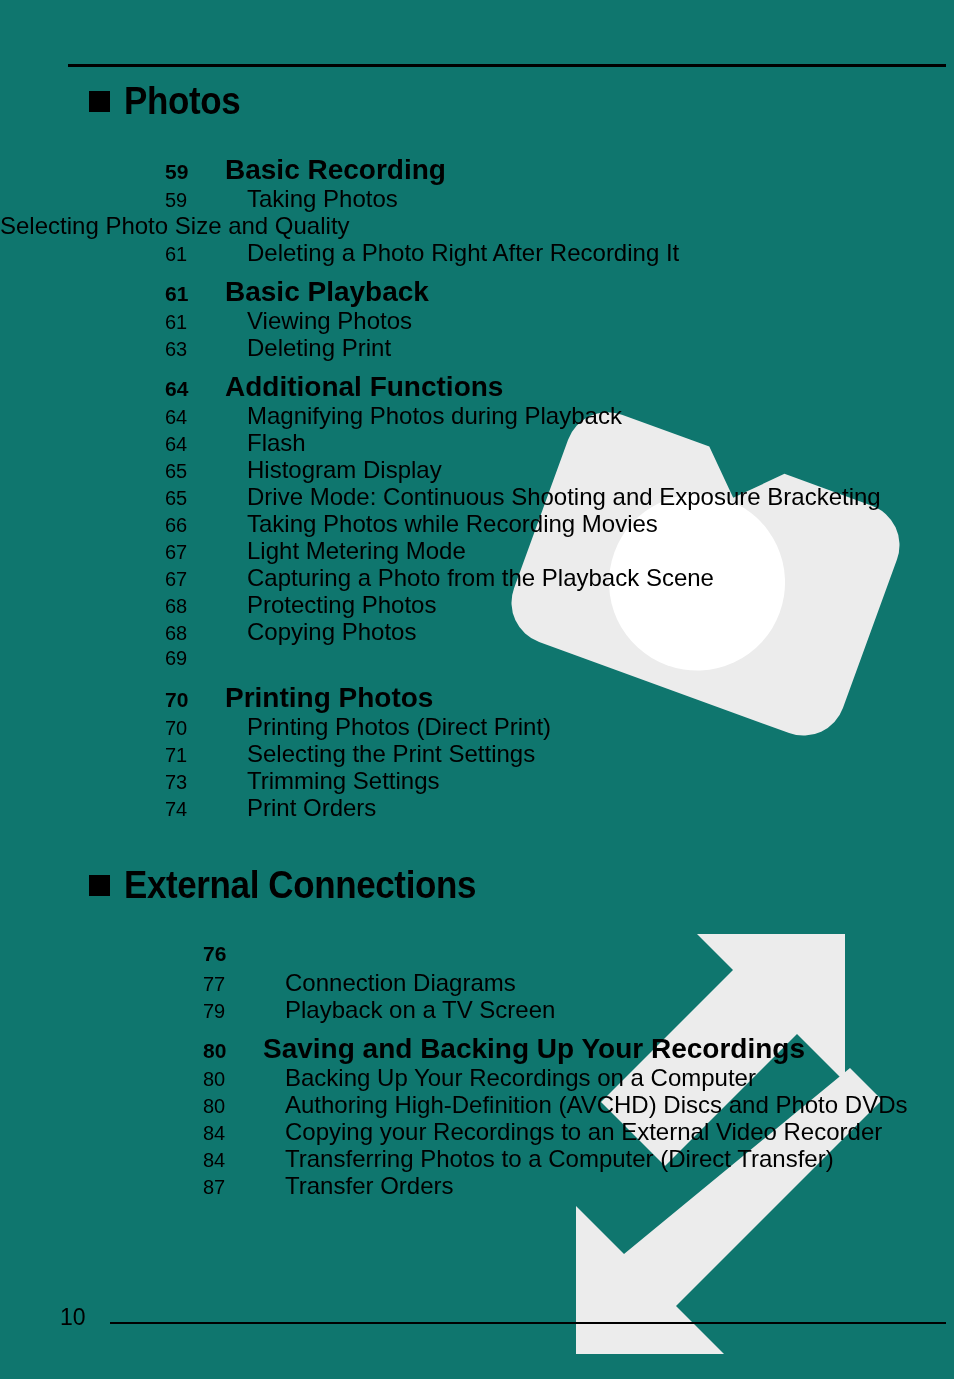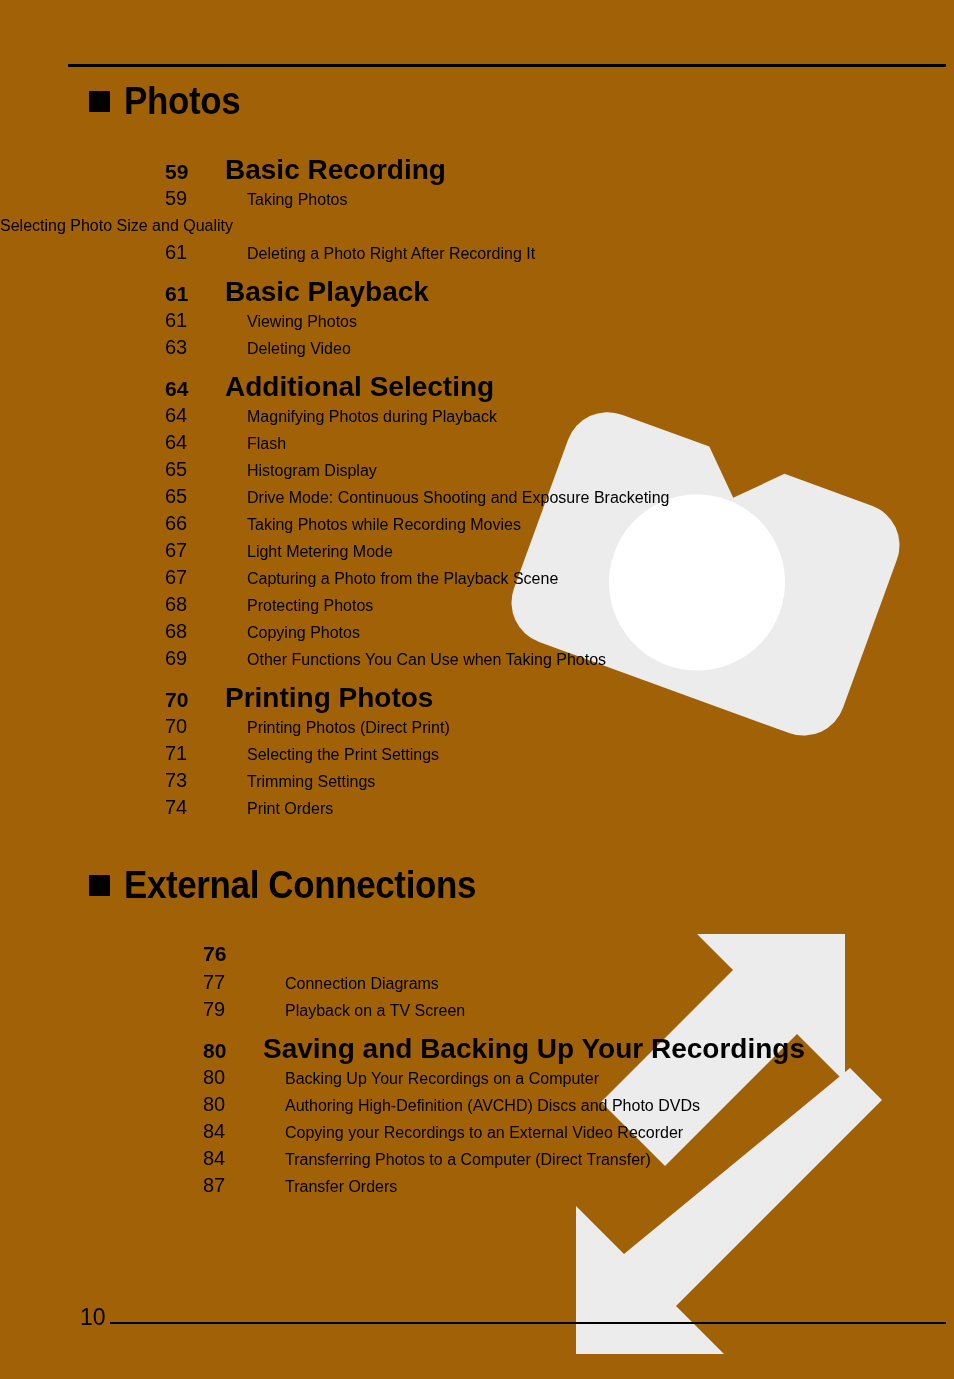--- a/index.html
+++ b/index.html
@@ -10,21 +10,21 @@
   }
   body {
     font-family: "Liberation Sans", sans-serif;
     color: #000000;
   }
   #page {
     position: relative;
     width: 954px;
     height: 1379px;
     overflow: hidden;
-    background: #a16207;
+    background: #0f766e;
   }
 
   
   .watermark-layer {
     position: absolute;
     left: 0;
     top: 0;
     width: 954px;
     height: 1379px;
     z-index: 0;
@@ -104,38 +104,38 @@
     font-size: 20px;
     line-height: 27px;
     flex: none;
   }
   .toc-row.chapter .toc-num {
     font-weight: bold;
     font-size: 21px;
     line-height: 31px;
   }
   .toc-label {
-    font-size: 16px;
+    font-size: 24px;
     line-height: 27px;
     white-space: nowrap;
   }
   .toc-row.chapter .toc-label {
     font-weight: bold;
     font-size: 28px;
     line-height: 31px;
     margin-left: -22px;
   }
   .toc-row.cont .toc-num {
     
   }
 
   
   .page-number {
     position: absolute;
-    left: 80px;
+    left: 60px;
     top: 1306px;
     font-size: 23px;
     line-height: 1;
   }
 </style>
 </head>
 <body>
 
 <div id="page">
 
@@ -214,26 +214,26 @@
       <div class="toc-row chapter" style="margin-top:10px;">
         <span class="toc-num">61</span>
         <span class="toc-label">Basic Playback</span>
       </div>
       <div class="toc-row">
         <span class="toc-num">61</span>
         <span class="toc-label">Viewing Photos</span>
       </div>
       <div class="toc-row">
         <span class="toc-num">63</span>
-        <span class="toc-label">Deleting Video</span>
+        <span class="toc-label">Deleting Print</span>
       </div>
 
       <div class="toc-row chapter" style="margin-top:10px;">
         <span class="toc-num">64</span>
-        <span class="toc-label">Additional Selecting</span>
+        <span class="toc-label">Additional Functions</span>
       </div>
       <div class="toc-row">
         <span class="toc-num">64</span>
         <span class="toc-label">Magnifying Photos during Playback</span>
       </div>
       <div class="toc-row">
         <span class="toc-num">64</span>
         <span class="toc-label">Flash</span>
       </div>
       <div class="toc-row">
@@ -259,21 +259,20 @@
       <div class="toc-row">
         <span class="toc-num">68</span>
         <span class="toc-label">Protecting Photos</span>
       </div>
       <div class="toc-row">
         <span class="toc-num">68</span>
         <span class="toc-label">Copying Photos</span>
       </div>
       <div class="toc-row">
         <span class="toc-num">69</span>
-        <span class="toc-label">Other Functions You Can Use when Taking Photos</span>
       </div>
 
       <div class="toc-row chapter" style="margin-top:10px;">
         <span class="toc-num">70</span>
         <span class="toc-label">Printing Photos</span>
       </div>
       <div class="toc-row">
         <span class="toc-num">70</span>
         <span class="toc-label">Printing Photos (Direct Print)</span>
       </div>

